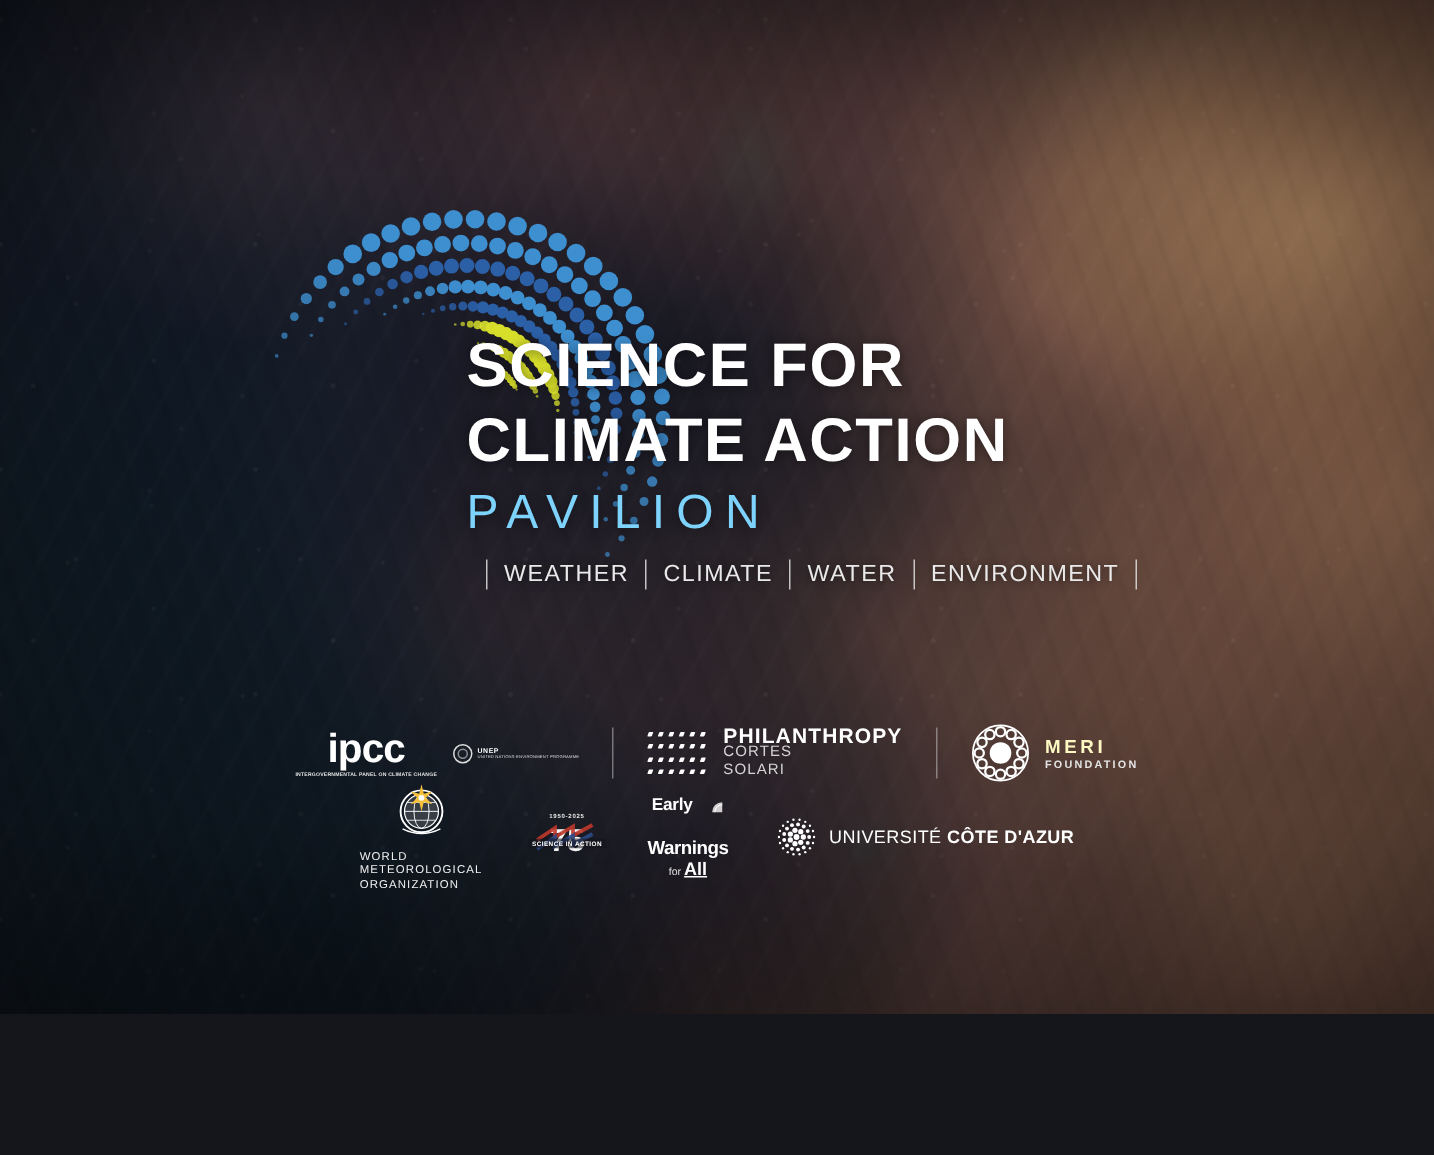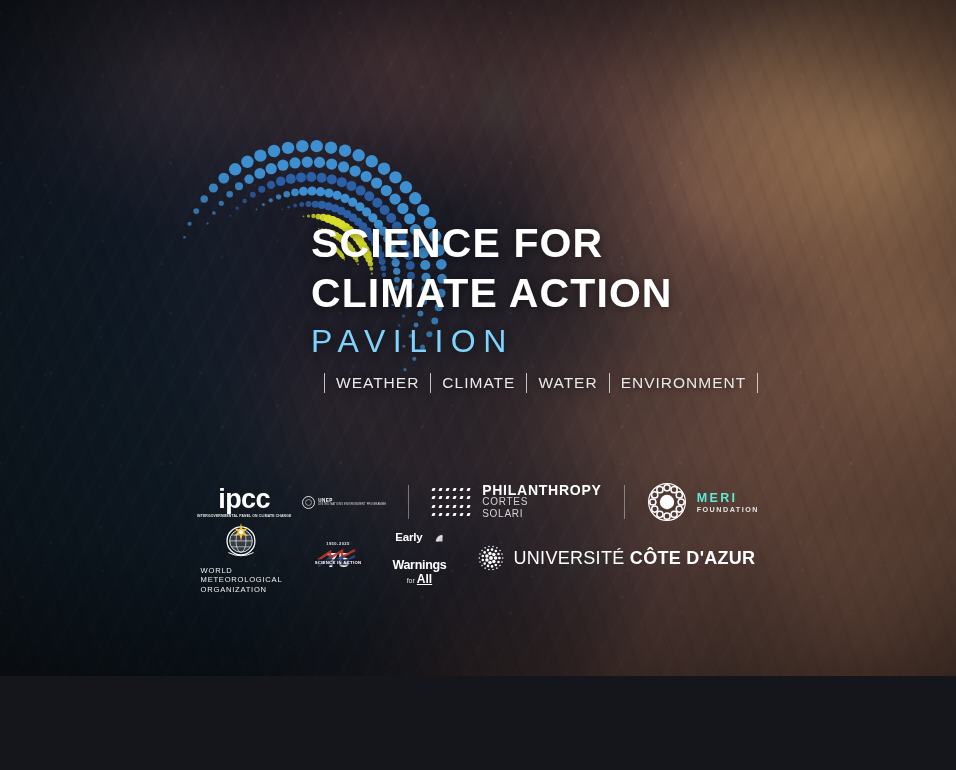--- a/index.html
+++ b/index.html
@@ -235,21 +235,21 @@
     border-radius: 0.5px;
     justify-self: center; align-self: center;
   }
   .pcs-text { display: flex; flex-direction: column; justify-content: center; }
   .pcs-l1 { font-size: 14px; font-weight: 700; color: #ffffff; letter-spacing: 0.75px; line-height: 12px; }
   .pcs-l2, .pcs-l3 { font-size: 10px; font-weight: 400; color: #d4d4d4; letter-spacing: 0.75px; line-height: 12px; }
 
   
   #logo-meri { gap: 10px; }
   .meri-text { display: flex; flex-direction: column; justify-content: center; }
-  .meri-l1 { font-size: 12.5px; font-weight: 700; color: #5eead4; letter-spacing: 2.4px; line-height: 14px; }
+  .meri-l1 { font-size: 12.5px; font-weight: 700; color: #fef9c3; letter-spacing: 2.4px; line-height: 14px; }
   .meri-l2 { font-size: 7.2px; font-weight: 700; color: #e4e4e4; letter-spacing: 1.5px; line-height: 9px; }
 
   
   #logo-wmo { gap: 8px; flex-direction: column; }
   .wmo-text { display: flex; flex-direction: column; }
   .wmo-line { font-size: 7.6px; font-weight: 400; color: #f0f0f0; letter-spacing: 0.75px; line-height: 9.6px; }
 
   
   #logo-wmo75 { margin-left: 26px; }
 
@@ -258,21 +258,21 @@
   .ewa-box { display: flex; flex-direction: column; align-items: center; line-height: 1; }
   .ewa-r1 { display: flex; align-items: flex-end; gap: 12px; }
   .ewa-early { font-size: 11.5px; font-weight: 700; color: #ffffff; letter-spacing: -0.2px; }
   .ewa-warn { font-size: 12.5px; font-weight: 700; color: #ffffff; letter-spacing: -0.3px; margin-top: 16px; }
   .ewa-r3 { display: flex; align-items: baseline; gap: 2px; margin-top: 1px; }
   .ewa-for { font-size: 7px; font-weight: 400; color: #e0e0e0; }
   .ewa-all { font-size: 12px; font-weight: 700; color: #ffffff; text-decoration: underline; }
 
   
   #logo-uca { margin-left: 32px; gap: 9px; }
-  .uca-text { font-size: 18px; color: #ffffff; letter-spacing: 0.3px; white-space: nowrap; }
+  .uca-text { font-size: 12px; color: #ffffff; letter-spacing: 0.3px; white-space: nowrap; }
   .uca-light { font-weight: 300; }
   .uca-bold  { font-weight: 700; }
 </style>
 </head>
 <body>
 
 <div id="stage">
 
   <div class="bg-base"></div>
   <div class="bg-noise"></div>

